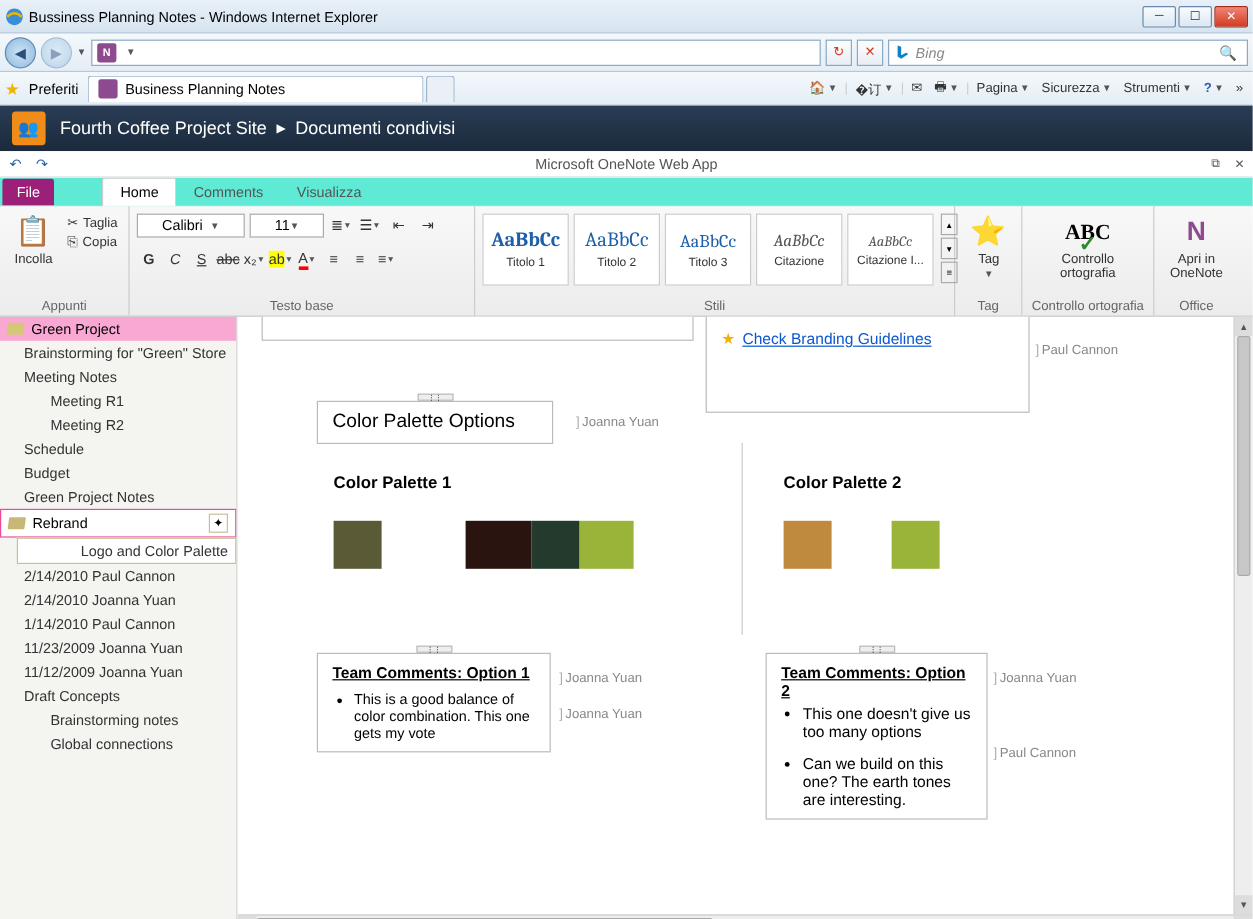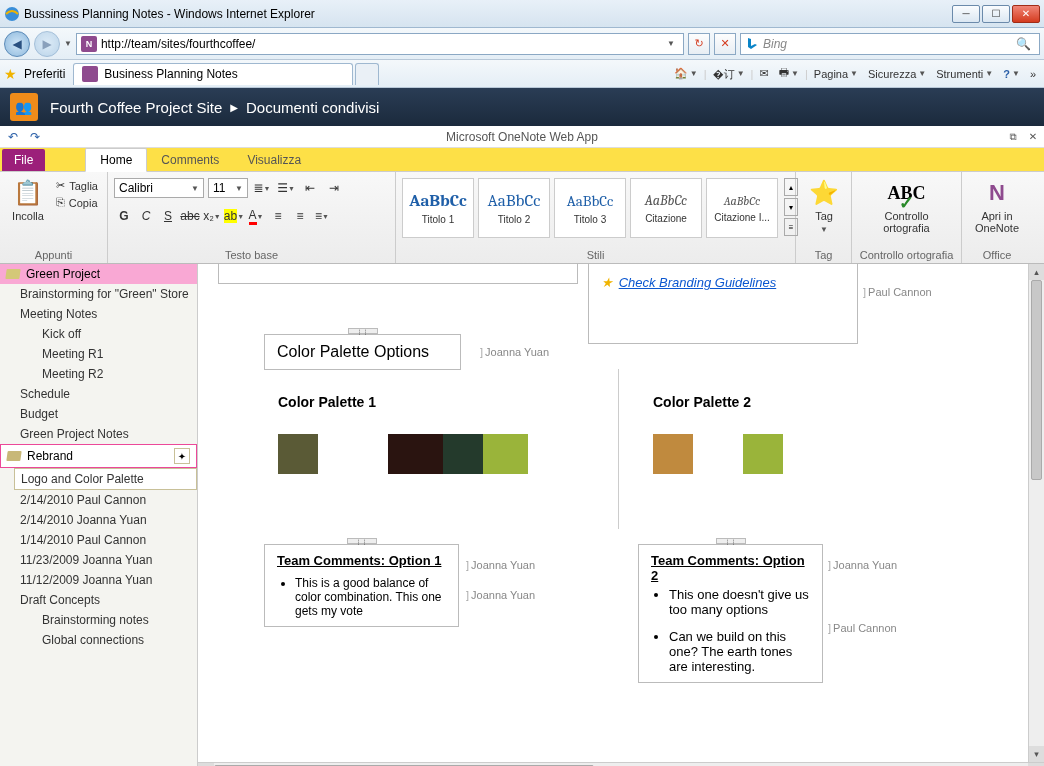--- a/index.html
+++ b/index.html
@@ -45,55 +45,55 @@
 
 
 .app-titlebar { height:22px; background:#fff; display:flex; align-items:center; justify-content:center; position:relative; border-bottom:1px solid #ddd;}
 .qat { position:absolute; left:4px; display:flex; gap:4px; align-items:center;}
 .qat-btn { width:18px;height:18px; display:flex;align-items:center;justify-content:center; color:#2a5fa8; font-size:12px;}
 .app-title { font-size:12px; color:#555;}
 .app-winbtns { position:absolute; right:4px; display:flex; gap:6px;}
 .app-winbtn { width:14px;height:14px; font-size:10px; color:#555; display:flex;align-items:center;justify-content:center;}
 
 
-.ribbon-tabs { height:24px; background:#fde047; display:flex; align-items:flex-end; border-bottom:1px solid #ccc;}
+.ribbon-tabs { height:24px; background:#5eead4; display:flex; align-items:flex-end; border-bottom:1px solid #ccc;}
 .rtab { padding:4px 14px; font-size:12px; color:#555;}
 .rtab.file { background:#9c1f7a; color:#fff; margin-left:2px; border-radius:2px 2px 0 0; padding:4px 12px;}
 .rtab.active { background:#fff; border:1px solid #ccc; border-bottom:1px solid #fff; margin-bottom:-1px; border-radius:2px 2px 0 0; color:#000;margin-left:40px;}
 
 
 .ribbon { height:92px; background:linear-gradient(#f8f8f8,#ececec); border-bottom:1px solid #bbb; display:flex;}
 .rgroup { border-right:1px solid #ccc; padding:2px 6px; display:flex; flex-direction:column;}
 .rgroup-body { flex:1; display:flex; align-items:flex-start; gap:4px;}
 .rgroup-label { text-align:center; font-size:11px; color:#666; padding-top:2px;}
 .big-btn { display:flex; flex-direction:column; align-items:center; justify-content:center; padding:2px 6px; min-width:44px;}
 .big-btn .ico { font-size:24px; height:34px; display:flex;align-items:center;justify-content:center;}
 .big-btn .lbl { font-size:11px; color:#333; text-align:center; line-height:12px;}
 .small-btns { display:flex; flex-direction:column; gap:2px; padding-top:4px;}
 .small-btn { display:flex; align-items:center; gap:4px; font-size:11px; color:#333; padding:1px 2px;}
 .font-row { display:flex; align-items:center; gap:4px; margin-bottom:4px;}
-.font-sel { border:1px solid #aaa; background:#fff; padding:1px 4px; font-size:12px; height:20px; display:flex;align-items:center; min-width:90px; justify-content:space-between;}
+.font-sel { border:1px solid #aaa; background:#fff; padding:1px 20px; font-size:12px; height:20px; display:flex;align-items:center; min-width:90px; justify-content:space-between;}
 .font-sel.size { min-width:40px;}
 .fmt-row { display:flex; align-items:center; gap:2px;}
 .fmt-btn { width:20px; height:20px; display:flex;align-items:center;justify-content:center; font-size:12px; color:#333;}
 .style-gallery { display:flex; gap:4px; padding-top:4px;}
 .style-item { border:1px solid #ccc; background:#fff; width:72px; height:60px; display:flex; flex-direction:column; align-items:center; justify-content:center; }
 .style-sample { font-size:17px; color:#1f5fa8; font-family:Cambria,serif;}
 .style-sample.cit { font-style:italic; color:#555;}
 .style-name { font-size:10px; color:#333; margin-top:4px;}
 
 
 .main { display:flex; height:514px;}
 .sidebar { width:198px; background:#f4f4f0; border-right:1px solid #ccc; overflow:hidden; font-size:12px;}
 .sec-header { display:flex; align-items:center; padding:3px 6px; background:#f9a8d4;}
 .sec-icon { width:14px; height:10px; background:#d4c878; border-radius:1px; margin-right:6px; transform:skewX(-8deg);}
 .pg-list { padding-left:14px;}
 .pg-item { padding:3px 6px; color:#333; white-space:nowrap; overflow:hidden;}
 .pg-sub { padding-left:28px;}
-.pg-item.sel { background:#fff; border:1px solid #c8c098;}
+.pg-item.sel { background:#fff; border:1px solid #c8c098;text-align:right;}
 .sec-header.sel { background:#fff; border:1px solid #ec4899;}
 .add-page-icon { margin-left:auto; width:16px;height:16px; border:1px solid #c8c098; background:#fff; display:flex;align-items:center;justify-content:center; font-size:10px;}
 
 .canvas-wrap { flex:1; position:relative; background:#fff; overflow:hidden;}
 .vscroll { position:absolute; right:0; top:0; width:16px; bottom:16px; background:#eee; border-left:1px solid #ccc;}
 .vscroll .thumb { position:absolute; left:2px; right:2px; top:16px; height:200px; background:#c8c8c8; border:1px solid #aaa; border-radius:2px;}
 .vscroll .arr { position:absolute; left:0;right:0; height:16px; background:#ddd; display:flex;align-items:center;justify-content:center;font-size:9px;color:#555;}
 .hscroll { position:absolute; left:0; right:0; bottom:0; height:16px; background:#eee; border-top:1px solid #ccc;}
 .hscroll .thumb { position:absolute; top:2px; bottom:2px; left:16px; width:380px; background:#c8c8c8; border:1px solid #aaa; border-radius:2px;}
 .hscroll .arr { position:absolute; top:0;bottom:0; width:16px; background:#ddd; display:flex;align-items:center;justify-content:center;font-size:9px;color:#555;}
@@ -124,21 +124,20 @@
     <div class="win-btn close">✕</div>
   </div>
 </div>
 
 <div class="navbar">
   <div class="nav-arrow">◀</div>
   <div class="nav-arrow dim">▶</div>
   <span class="dd">▼</span>
   <div class="addr-wrap">
     <div class="addr-icon">N</div>
-    <span class="addr-text">http://team/sites/fourthcoffee/</span>
     <span class="addr-btn dd">▼</span>
   </div>
   <div class="refresh-btn">↻</div>
   <div class="stop-btn">✕</div>
   <div class="search-wrap">
     <span class="bing-icon">
         <svg width="14" height="14" viewBox="0 0 14 14">
           <path d="M3 1 L6 2 L6 9 L10 7 L12 8 L6 12 L3 10 Z" fill="#0a84c8"></path>
         </svg>
       </span>
@@ -335,21 +334,20 @@
 
 <div class="main">
   <div class="sidebar">
     <div class="sec-header">
         <div class="sec-icon"></div>
         <span>Green Project</span>
       </div>
     <div class="pg-list">
       <div class="pg-item">Brainstorming for "Green" Store</div>
       <div class="pg-item">Meeting Notes</div>
-      <div class="pg-item pg-sub">Kick off</div>
       <div class="pg-item pg-sub">Meeting R1</div>
       <div class="pg-item pg-sub">Meeting R2</div>
       <div class="pg-item">Schedule</div>
       <div class="pg-item">Budget</div>
       <div class="pg-item">Green Project Notes</div>
     </div>
     <div class="sec-header sel">
         <div class="sec-icon" style="background:#c8b878"></div>
         <span>Rebrand</span>
         <div class="add-page-icon">✦</div>
@@ -365,21 +363,21 @@
       <div class="pg-item pg-sub">Brainstorming notes</div>
       <div class="pg-item pg-sub">Global connections</div>
     </div>
   </div>
 
   <div class="canvas-wrap">
     <div class="canvas">
 
       <div class="note-box" style="left:20px; top:-10px; width:360px; height:30px;"></div>
       <div class="note-box" style="left:390px; top:-30px; width:270px; height:110px; padding-top:30px;">
-        <div style="margin-top:10px;font-style:italic;"><span class="star">★</span><a class="link">Check Branding Guidelines</a></div>
+        <div style="margin-top:10px;"><span class="star">★</span><a class="link">Check Branding Guidelines</a></div>
       </div>
       <div class="author-tag" style="left:665px; top:22px;"><span class="author-brk">]</span><span>Paul Cannon</span></div>
 
       <div class="note-box" style="left:66px; top:70px; width:197px;">
         <div class="note-handle">⋮⋮</div>
         <span style="font-size:16px">Color Palette Options</span>
       </div>
       <div class="author-tag" style="left:282px; top:82px;"><span class="author-brk">]</span><span>Joanna Yuan</span></div>
 
       <div class="palette-title" style="left:80px; top:130px;">Color Palette 1</div>

